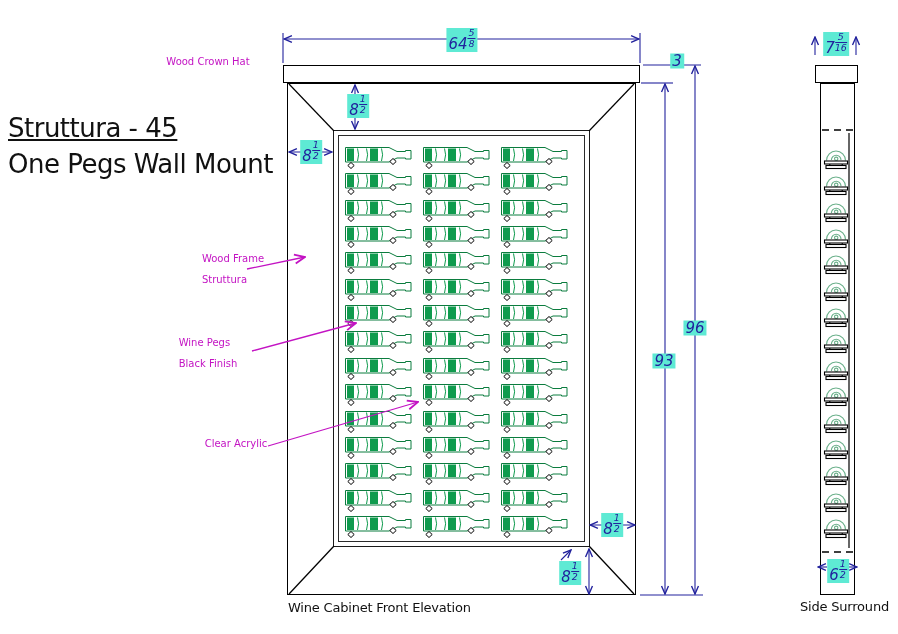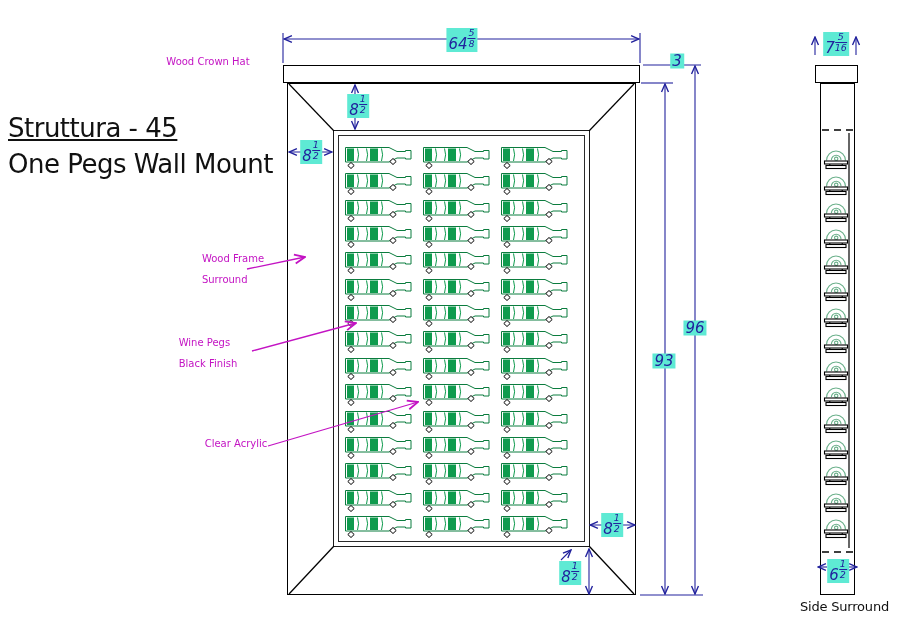--- a/index.html
+++ b/index.html
@@ -694,28 +694,29 @@
       <line x1="268" y1="446" x2="418" y2="402" marker-end="url(#am)"></line>
     </g>
   </svg>
 
   <div class="abs title" style="left:8px;top:112px;text-decoration:underline;">Struttura - 45</div>
   <div class="abs title" style="left:8px;top:148px;">One Pegs Wall Mount</div>
 
   <div class="abs lbl" style="left:208px;top:61px;">Wood Crown Hat</div>
   <div class="abs lbl" style="left:193px;top:269px;margin-left:40px;">
     <span>Wood Frame</span><br>
-    <span>Surround</span>
+    <span>Struttura</span>
   </div>
   <div class="abs lbl" style="left:208px;top:353px;">
     <span>Wine Pegs</span><br>
     <span>Black Finish</span>
   </div>
   <div class="abs lbl" style="left:220px;top:443px;margin-left:16px;">Clear Acrylic</div>
 
+  <div class="abs cap" style="left:288px;top:600px;">Wine Cabinet Front Elevation</div>
   <div class="abs cap" style="left:800px;top:599px;">Side Surround</div>
 
   <div class="abs dim" style="left:462px;top:40px;">
     <span>64</span><span class="frac"><span class="fn">5</span><span class="fd">8</span></span>
   </div>
   <div class="abs dim" style="left:677px;top:61px;">3</div>
   <div class="abs dim" style="left:664px;top:361px;">93</div>
   <div class="abs dim" style="left:695px;top:328px;">96</div>
   <div class="abs dim" style="left:358px;top:106px;">
     <span>8</span><span class="frac"><span class="fn">1</span><span class="fd">2</span></span>

